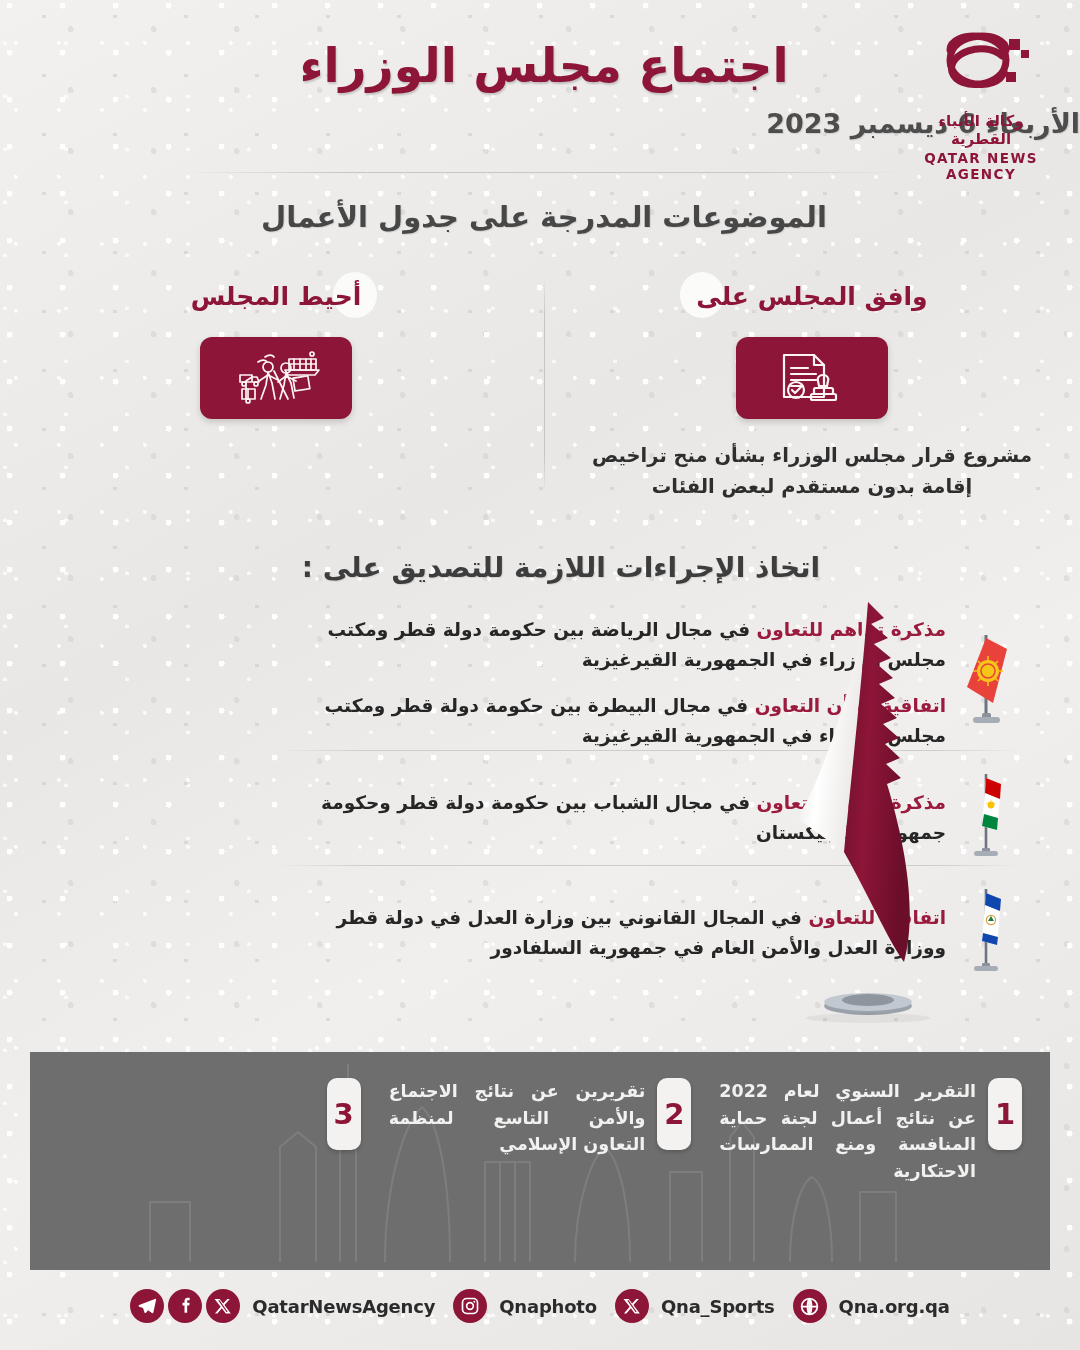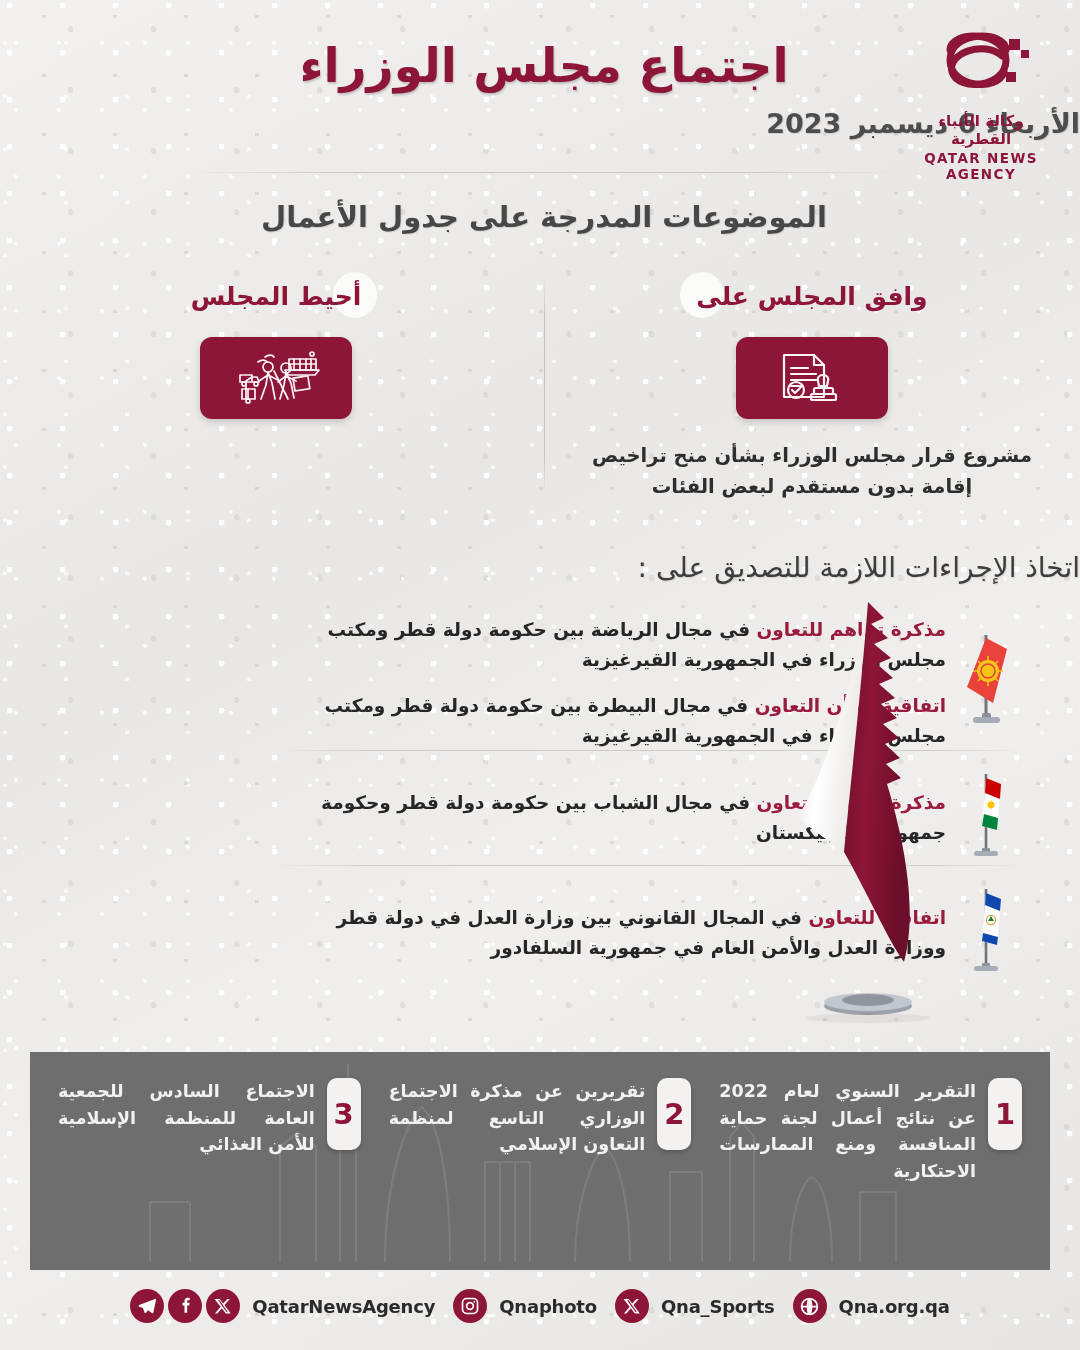--- a/index.html
+++ b/index.html
@@ -100,22 +100,22 @@
     box-shadow: 0 3px 6px rgba(0,0,0,.16);
   }
   .icon-card svg { display: block; }
 
   .col-body {
     font-size: 19.5px; line-height: 1.58; color: #2e2e2e; font-weight: 600;
   }
 
   
   #ratify-title {
-    margin-top: 4px; 
-    font-size: 28px; font-weight: 400; color: #3d3d3d;
+    margin-top: 4px; text-align: center;
+    font-size: 28px; font-weight: 700; color: #3d3d3d;
     text-shadow: 1px 1px 1px rgba(0,0,0,.1);
     margin-left: 34px;
   }
 
   #agreements {
     position: relative;
     margin: 22px 58px 0 268px;
   }
   .agr-group { position: relative; }
   .agr-group + .agr-group::before {
@@ -413,25 +413,24 @@
 
 
     <div id="panel-items">
 
       <div class="pitem">
         <div class="pnum">1</div>
         <div class="ptext">التقرير السنوي لعام 2022 عن نتائج أعمال لجنة حماية المنافسة ومنع الممارسات الاحتكارية</div>
       </div>
       <div class="pitem">
         <div class="pnum">2</div>
-        <div class="ptext">تقريرين عن مذكرة الاجتماع الوزاري التاسع لمنظمة التعاون الإسلامي</div>
+        <div class="ptext">تقريرين عن نتائج الاجتماع والأمن التاسع لمنظمة التعاون الإسلامي</div>
       </div>
       <div class="pitem">
         <div class="pnum">3</div>
-        <div class="ptext">الاجتماع السادس للجمعية العامة للمنظمة الإسلامية للأمن الغذائي</div>
       </div>
     </div>
   </div>
 
   <div id="social">
 
     <div class="sgroup">
       <div class="sicon">
         <svg width="20" height="20" viewBox="0 0 24 24" fill="#fff">
             <path d="M21.5 3.5 L2.6 10.9 c-.9.35-.87 1.63.04 1.94l4.6 1.56 1.77 5.3c.27.8 1.3.99 1.84.34l2.4-2.9 4.6 3.4c.66.49 1.6.13 1.77-.67L22.9 4.6c.17-.82-.63-1.44-1.4-1.1z"></path>

